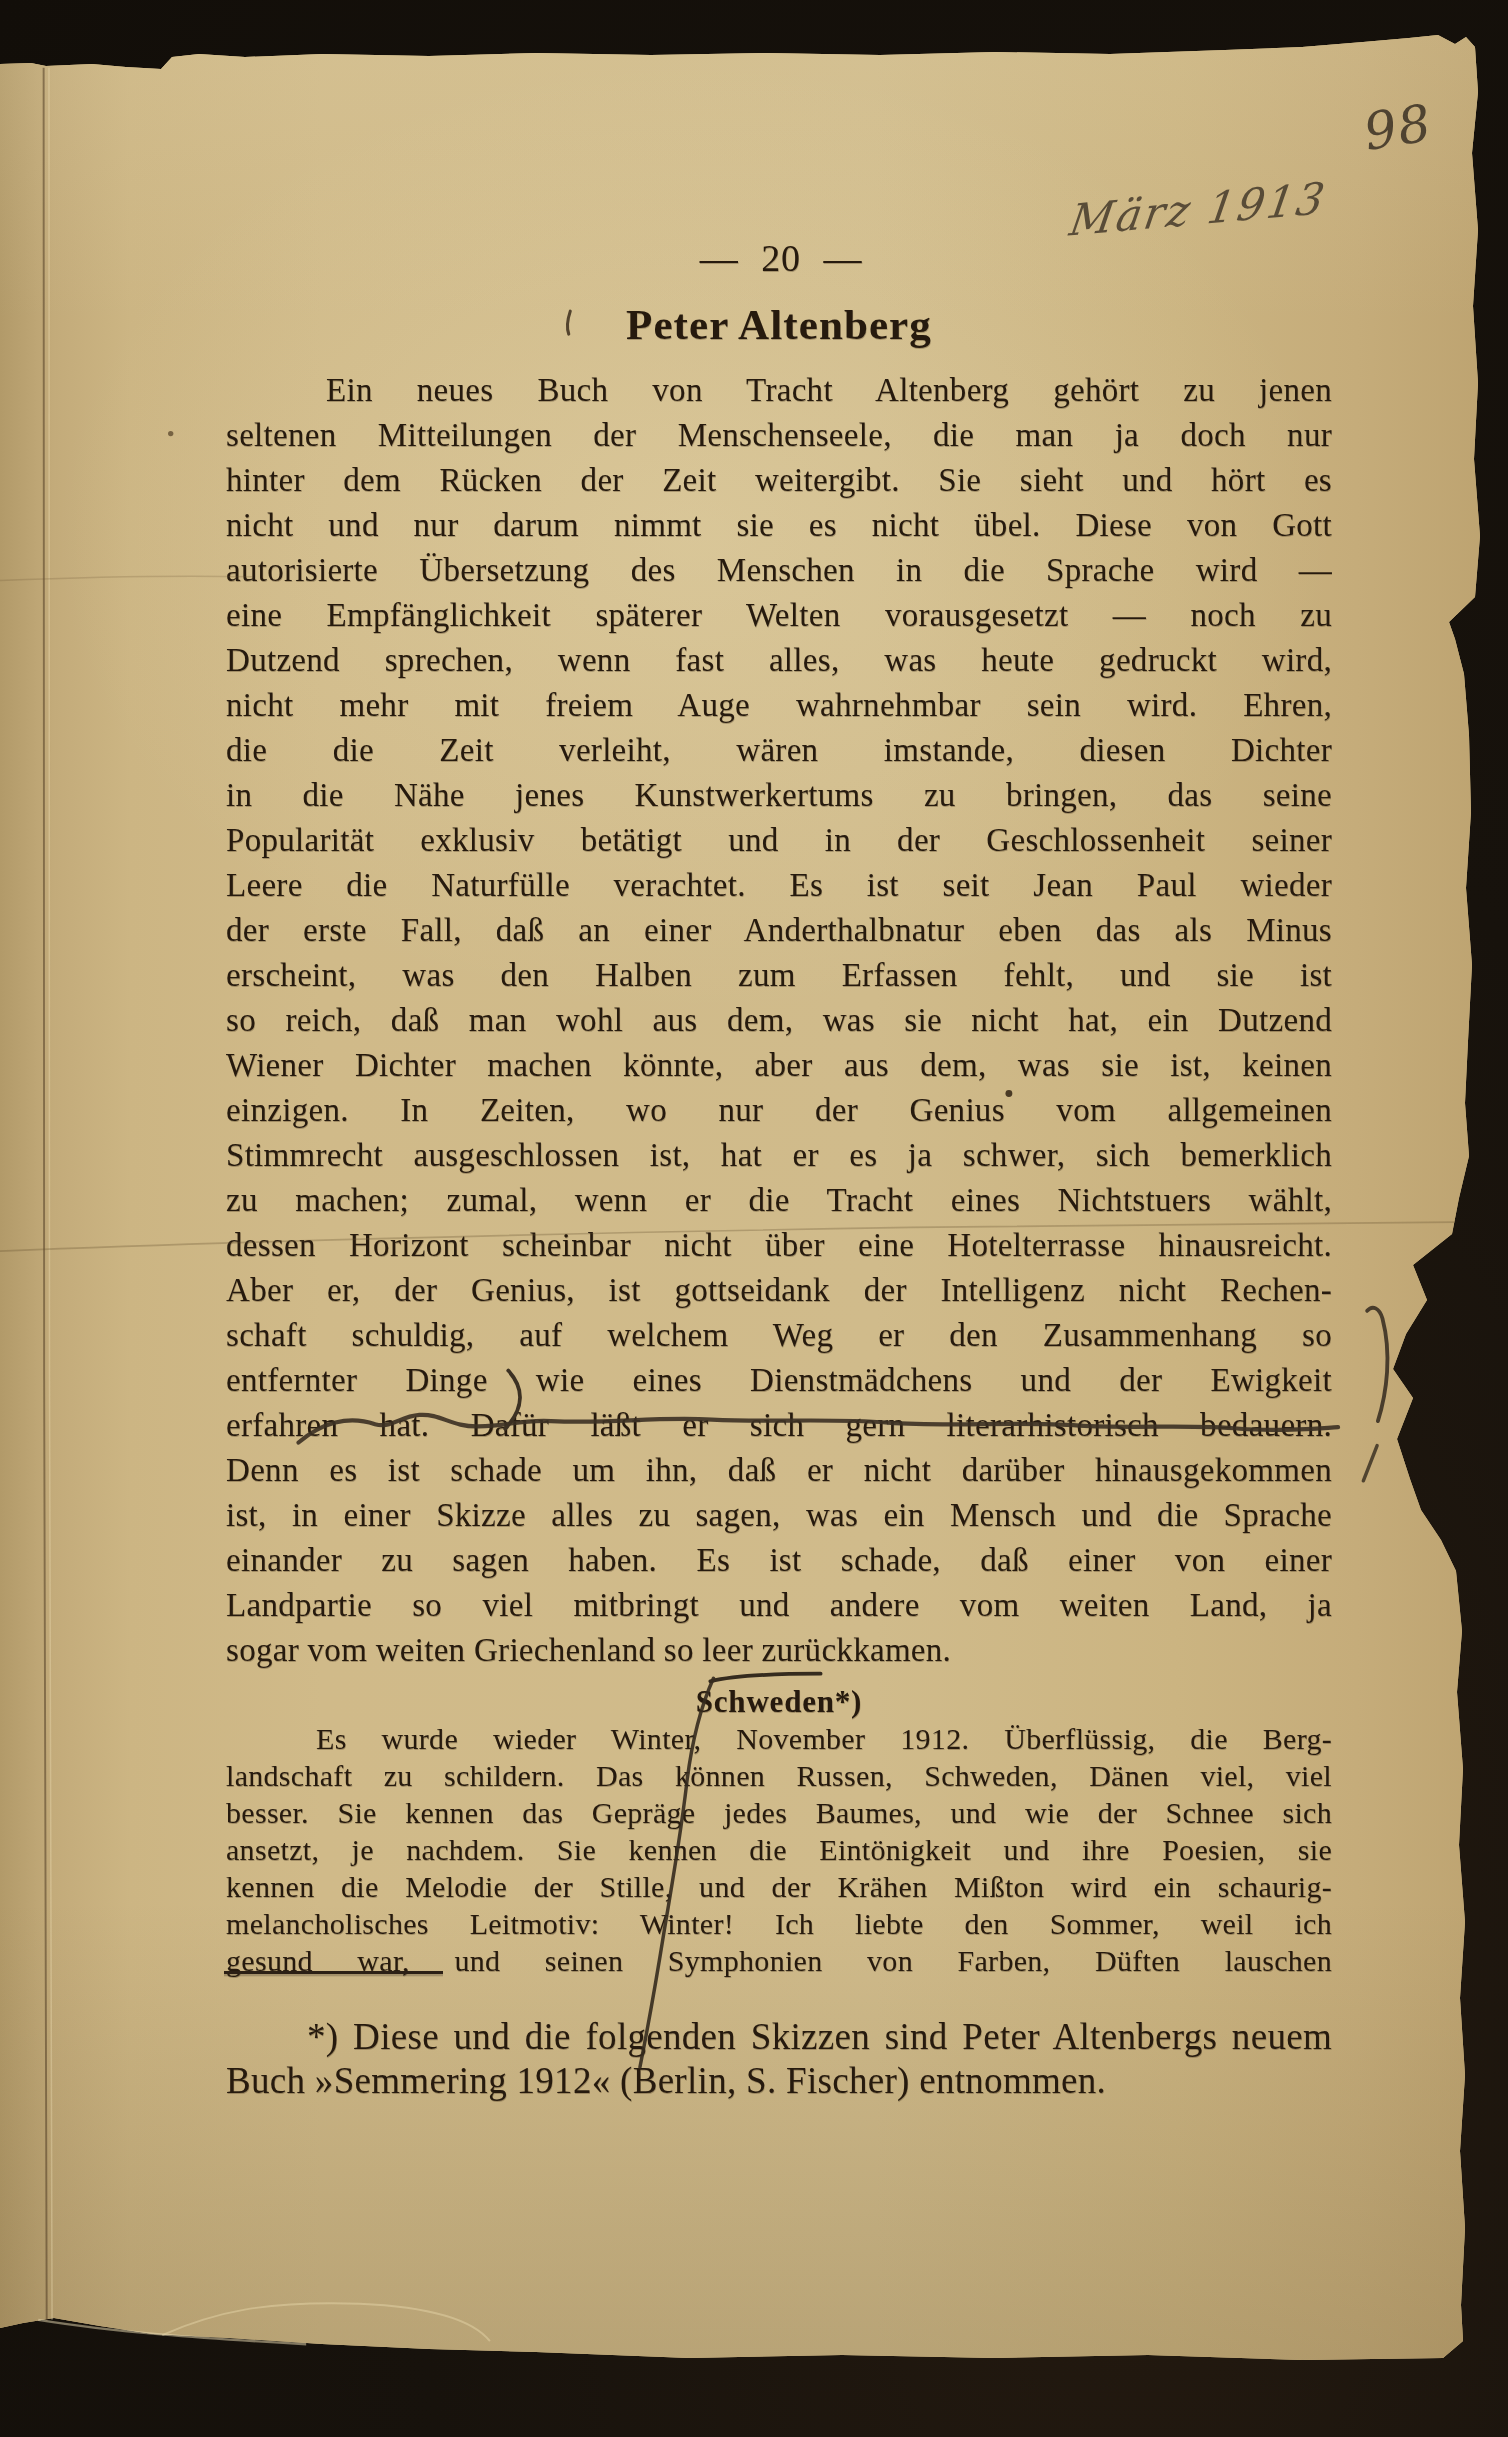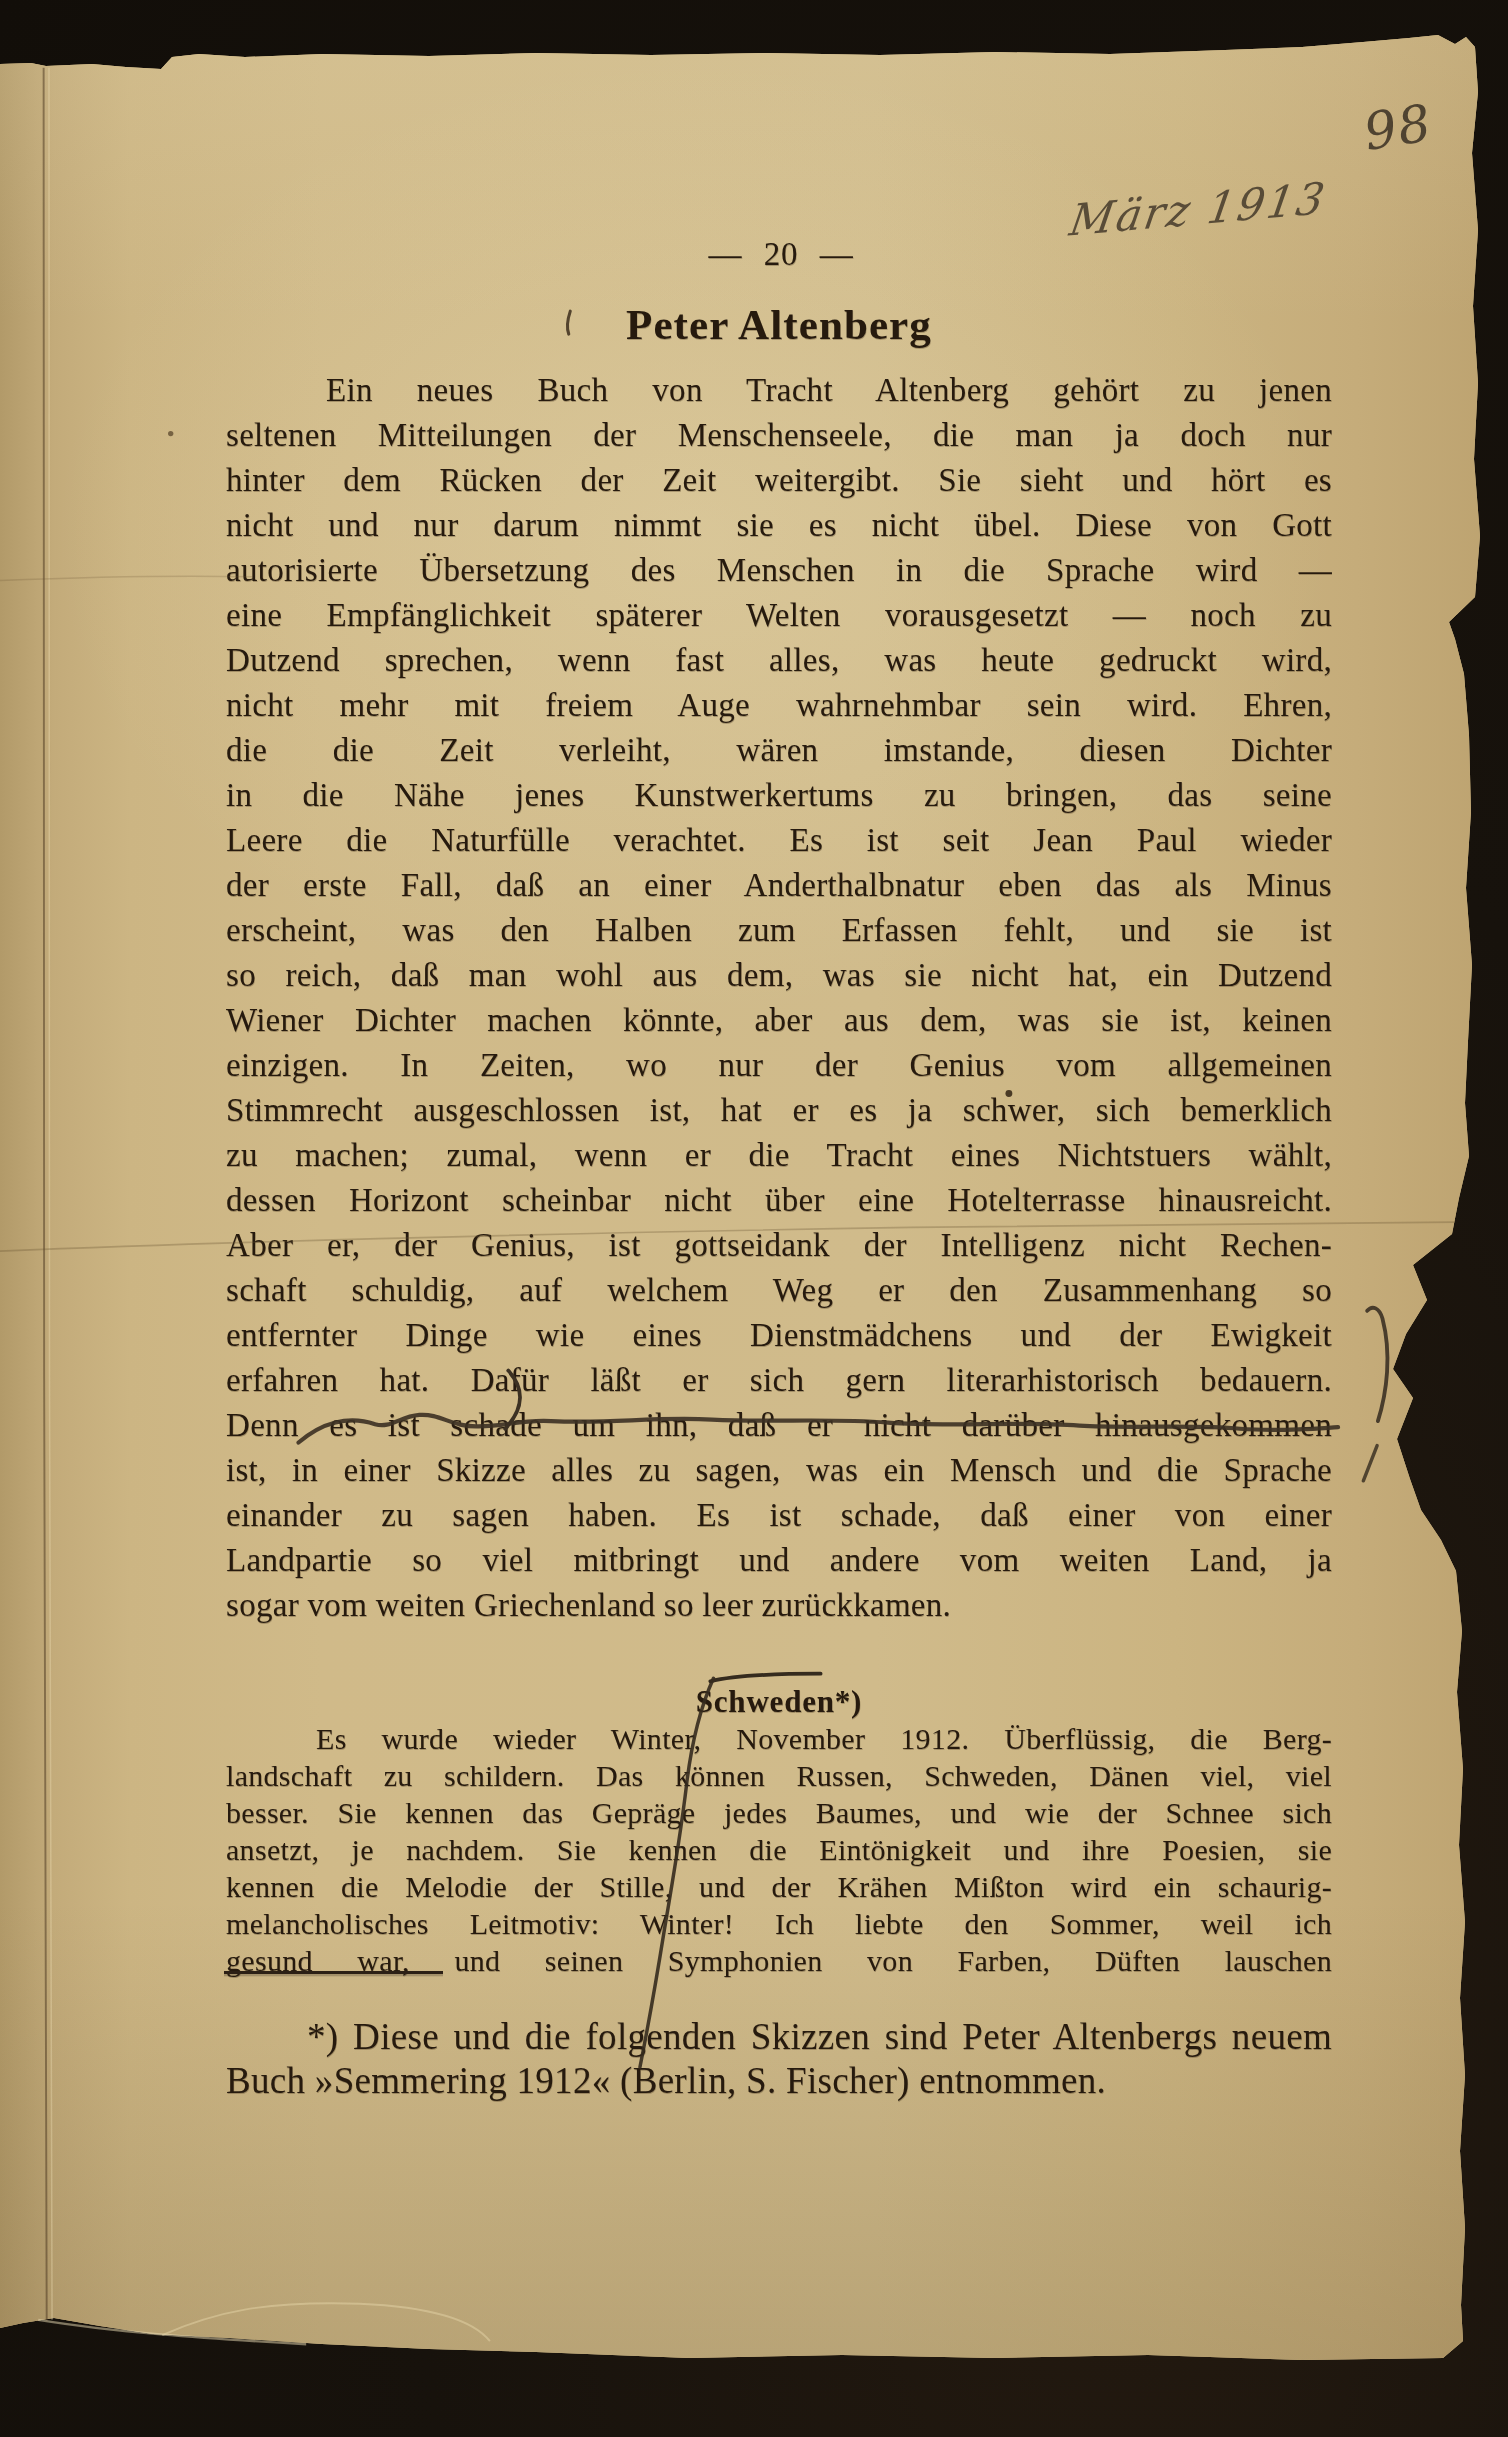--- a/index.html
+++ b/index.html
@@ -31,21 +31,21 @@
       1456px 1571px, 1462px 1631px, 1457px 1692px, 1463px 1769px, 1459px 1845px,
       1465px 1922px, 1460px 1998px, 1465px 2075px, 1460px 2151px, 1465px 2228px,
       1461px 2305px, 1463px 2341px, 1443px 2358px, 1302px 2360px, 1148px 2355px,
       995px 2358px, 842px 2355px, 689px 2358px, 536px 2352px, 429px 2349px,
       322px 2344px, 230px 2338px, 153px 2334px, 100px 2326px, 54px 2318px,
       23px 2323px, 0px 2328px);}
 
   
   .print{color:#261a0e;text-shadow:0.5px 0.7px 0.5px rgba(46,28,12,0.28);}
   .pagenum{position:absolute;left:674px;top:236px;width:214px;text-align:center;
-    font-size:33px;word-spacing:12.3px;letter-spacing:0.8px;}
+    font-size:38px;word-spacing:12.3px;letter-spacing:0.8px;}
   .title{position:absolute;left:226px;top:300px;width:1106px;text-align:center;
     font-size:43px;font-weight:bold;letter-spacing:1.1px;}
   .block{position:absolute;left:226px;width:1106px;}
   .body1{top:368px;}
   .body1 .jline{font-size:33px;height:45px;line-height:45px;}
   .heading{position:absolute;left:226px;top:1684px;width:1106px;text-align:center;
     font-size:31px;font-weight:bold;letter-spacing:0.8px;}
   .body2{top:1720px;}
   .body2 .jline{font-size:30px;height:37px;line-height:37px;}
   .fnrule{position:absolute;left:224px;top:1971px;width:219px;height:3.1px;background:#2c2015;
@@ -86,20 +86,21 @@
         <div class="jline first">Ein neues Buch von Tracht Altenberg gehört zu jenen</div>
         <div class="jline">seltenen Mitteilungen der Menschenseele, die man ja doch nur</div>
         <div class="jline">hinter dem Rücken der Zeit weitergibt. Sie sieht und hört es</div>
         <div class="jline">nicht und nur darum nimmt sie es nicht übel. Diese von Gott</div>
         <div class="jline">autorisierte Übersetzung des Menschen in die Sprache wird —</div>
         <div class="jline">eine Empfänglichkeit späterer Welten vorausgesetzt — noch zu</div>
         <div class="jline">Dutzend sprechen, wenn fast alles, was heute gedruckt wird,</div>
         <div class="jline">nicht mehr mit freiem Auge wahrnehmbar sein wird. Ehren,</div>
         <div class="jline">die die Zeit verleiht, wären imstande, diesen Dichter</div>
         <div class="jline">in die Nähe jenes Kunstwerkertums zu bringen, das seine</div>
+        <div class="jline">Popularität exklusiv betätigt und in der Geschlossenheit seiner</div>
         <div class="jline">Leere die Naturfülle verachtet. Es ist seit Jean Paul wieder</div>
         <div class="jline">der erste Fall, daß an einer Anderthalbnatur eben das als Minus</div>
         <div class="jline">erscheint, was den Halben zum Erfassen fehlt, und sie ist</div>
         <div class="jline">so reich, daß man wohl aus dem, was sie nicht hat, ein Dutzend</div>
         <div class="jline">Wiener Dichter machen könnte, aber aus dem, was sie ist, keinen</div>
         <div class="jline">einzigen. In Zeiten, wo nur der Genius vom allgemeinen</div>
         <div class="jline">Stimmrecht ausgeschlossen ist, hat er es ja schwer, sich bemerklich</div>
         <div class="jline">zu machen; zumal, wenn er die Tracht eines Nichtstuers wählt,</div>
         <div class="jline">dessen Horizont scheinbar nicht über eine Hotelterrasse hinausreicht.</div>
         <div class="jline">Aber er, der Genius, ist gottseidank der Intelligenz nicht Rechen-</div>

